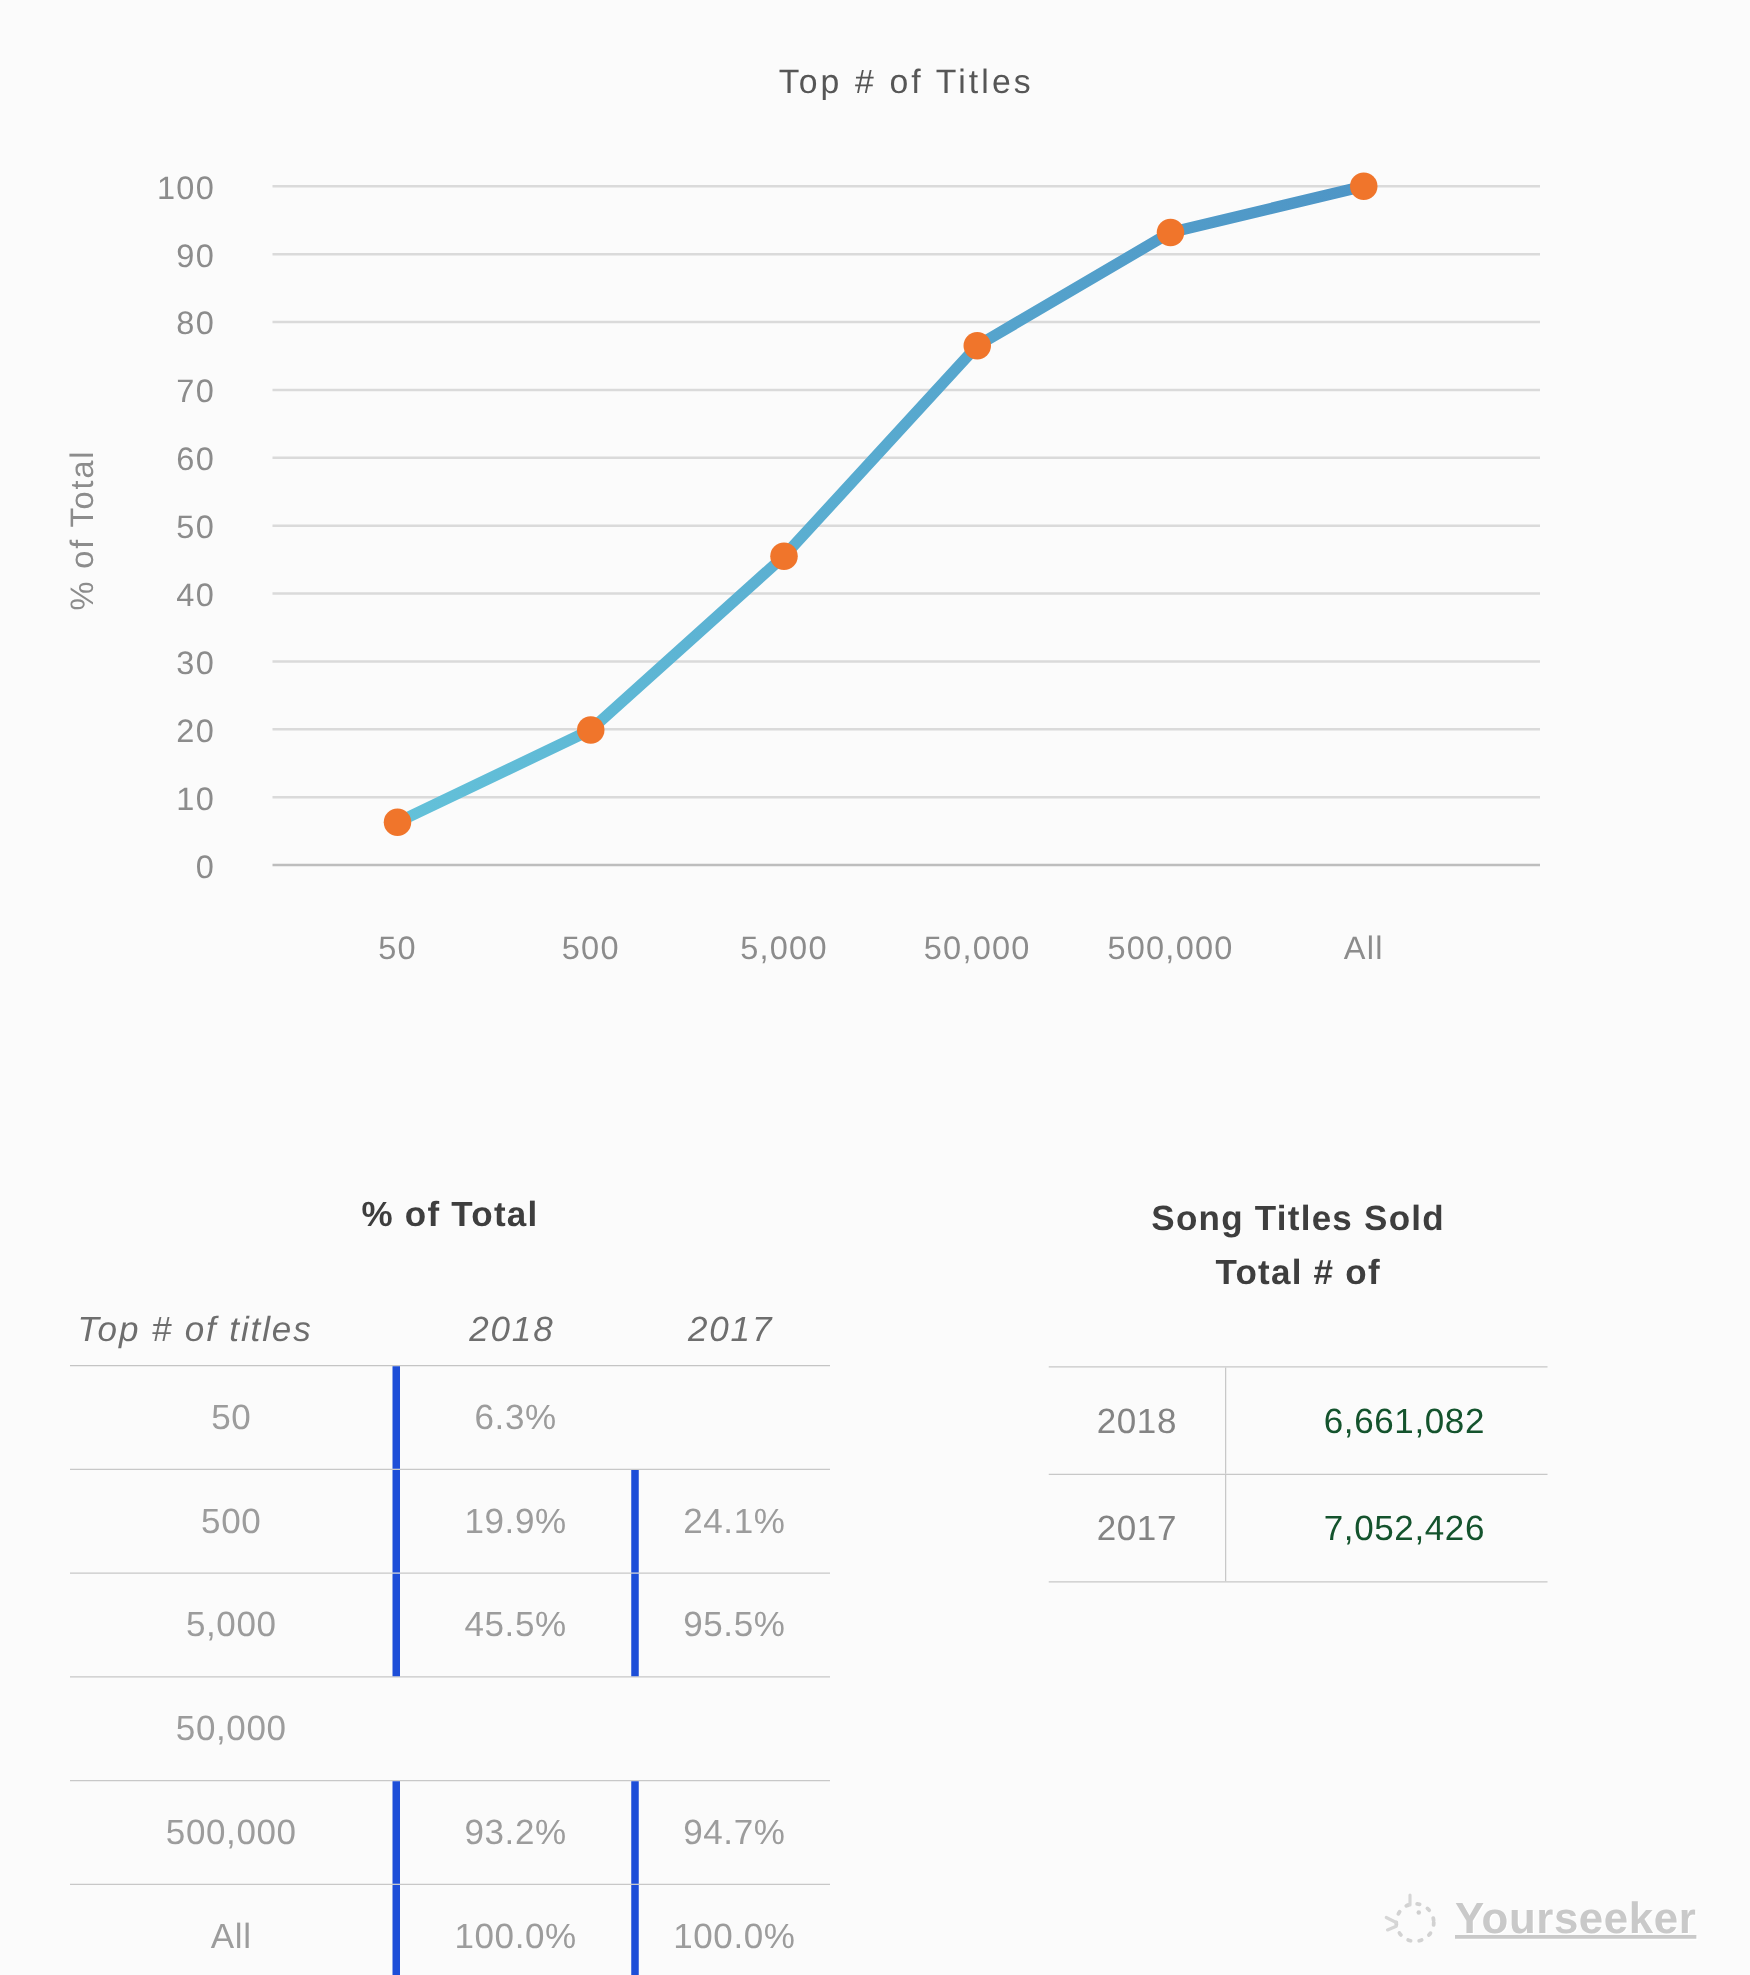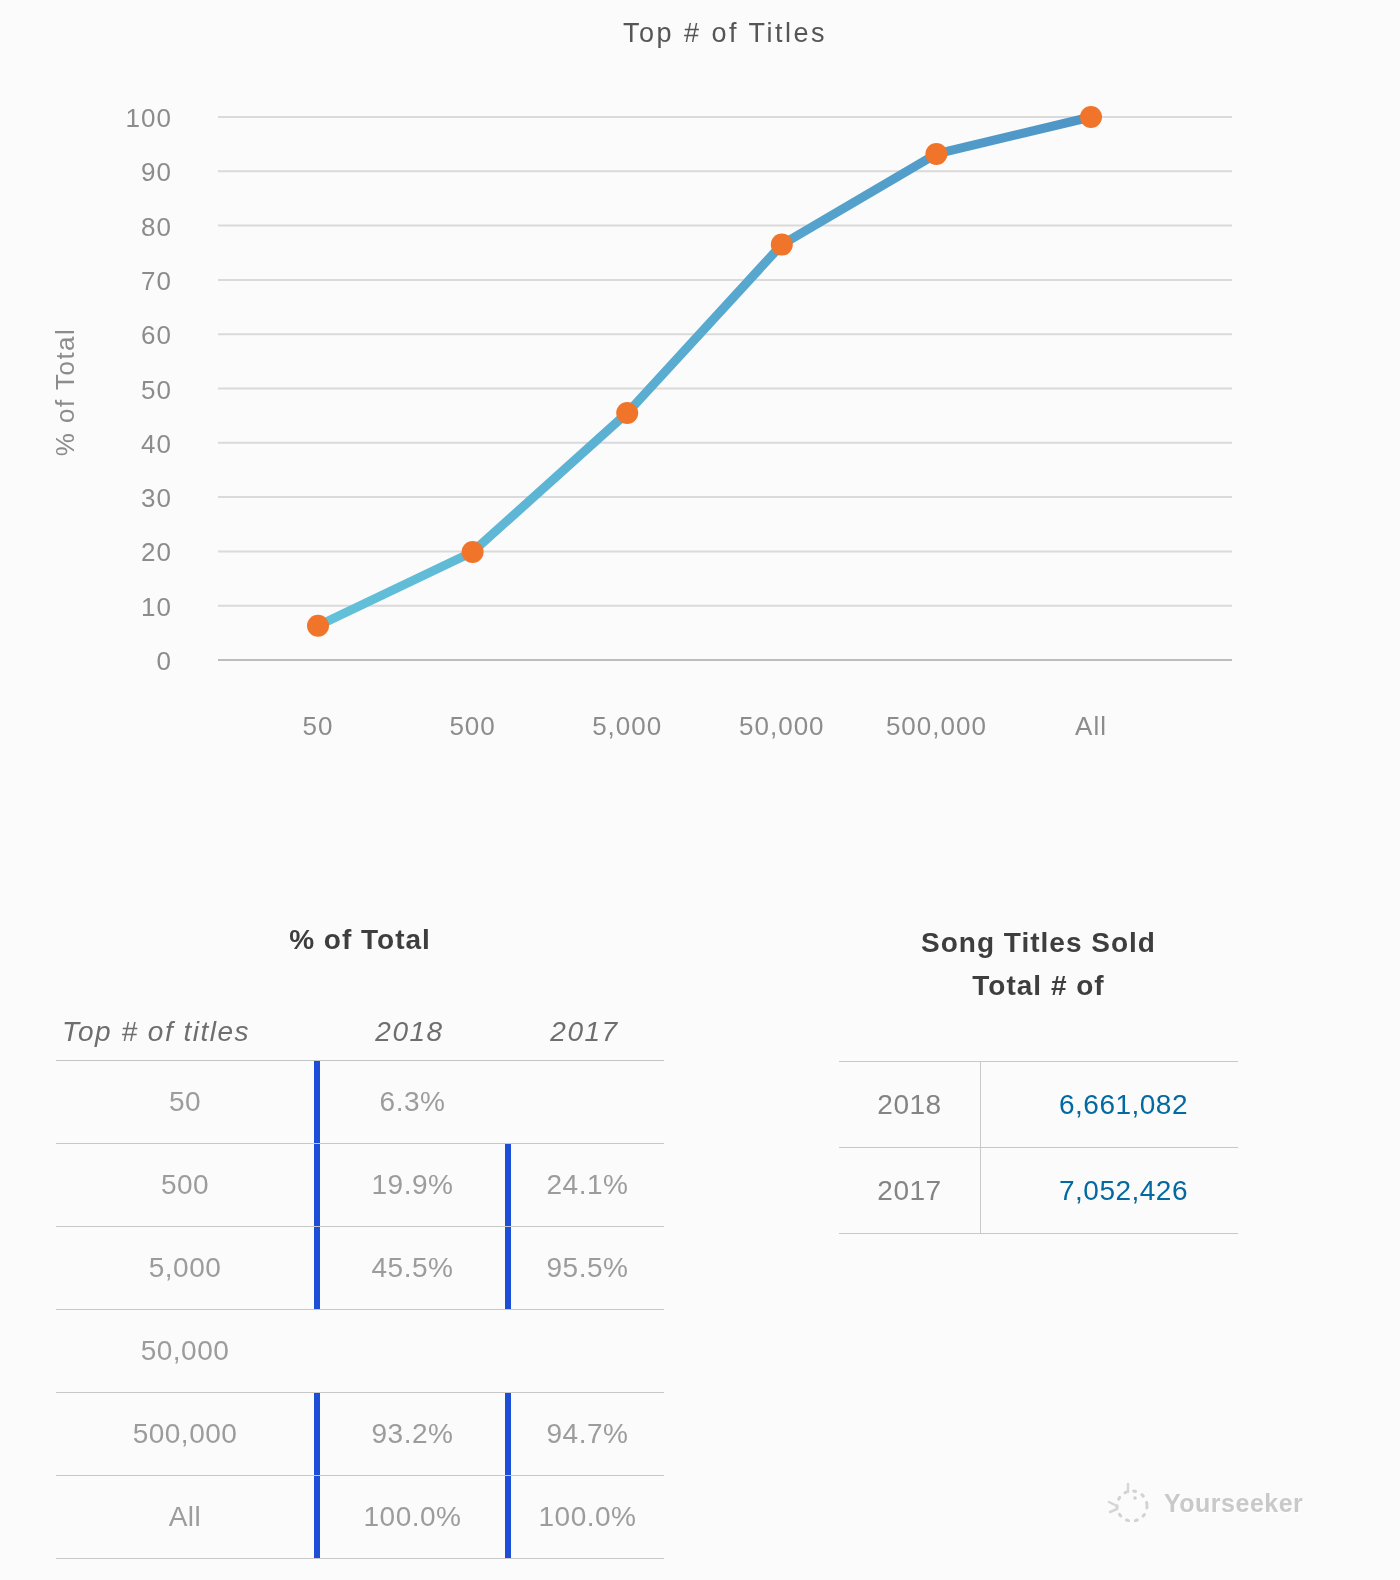--- a/index.html
+++ b/index.html
@@ -4,21 +4,21 @@
 <style>
   * { margin:0; padding:0; box-sizing:border-box; }
   html,body { width:1400px; height:1580px; }
   body {
     background:#fbfbfb;
     font-family:"Liberation Sans","DejaVu Sans",sans-serif;
     position:relative;
     overflow:hidden;
     color:#9c9c9c;
   }
-  .page { position:absolute; inset:0; }
+  .page { position:absolute; inset:0;margin-top:32px; }
 
   
   .chart-title{
     position:absolute; left:218px; top:18px; width:1014px;
     text-align:center; font-size:27px; font-weight:500;
     letter-spacing:2.5px; color:#565656;
   }
   #chart-svg{ position:absolute; left:0; top:0; }
   .tick{ font-size:26px; fill:#8c8c8c; letter-spacing:1px;
          font-family:"Liberation Sans","DejaVu Sans",sans-serif; }
@@ -63,30 +63,30 @@
   }
   .ttable-row{
     display:grid; grid-template-columns:141px 258px;
     height:86px; border-bottom:1px solid #c8c8c8;
   }
   .ttable-row .cell{
     display:flex; align-items:center; justify-content:center;
     font-size:28px; letter-spacing:0.5px;
   }
   .ttable-row .cell.year{ color:#848484; }
-  .ttable-row .cell.value{ color:#0369a1; border-left:1px solid #c8c8c8;padding-left:28px; }
+  .ttable-row .cell.value{ color:#14532d; border-left:1px solid #c8c8c8;padding-left:28px; }
 
   
   .watermark{
     position:absolute; left:1104px; top:1476px;
     display:flex; align-items:center; gap:8px;
   }
   .watermark-text{
-    font-size:25px; font-weight:600; letter-spacing:0.5px;
-    color:#c9c9c9; text-shadow:1px 1px 0 #ffffff;
+    font-size:35px; font-weight:600; letter-spacing:0.5px;
+    color:#c9c9c9; text-shadow:1px 1px 0 #ffffff;text-decoration:underline;
   }
 </style>
 </head>
 <body>
 
 <div class="page">
 
   <div class="chart-title">Top # of Titles</div>
   <svg id="chart-svg" width="1400" height="790">
       <defs>

